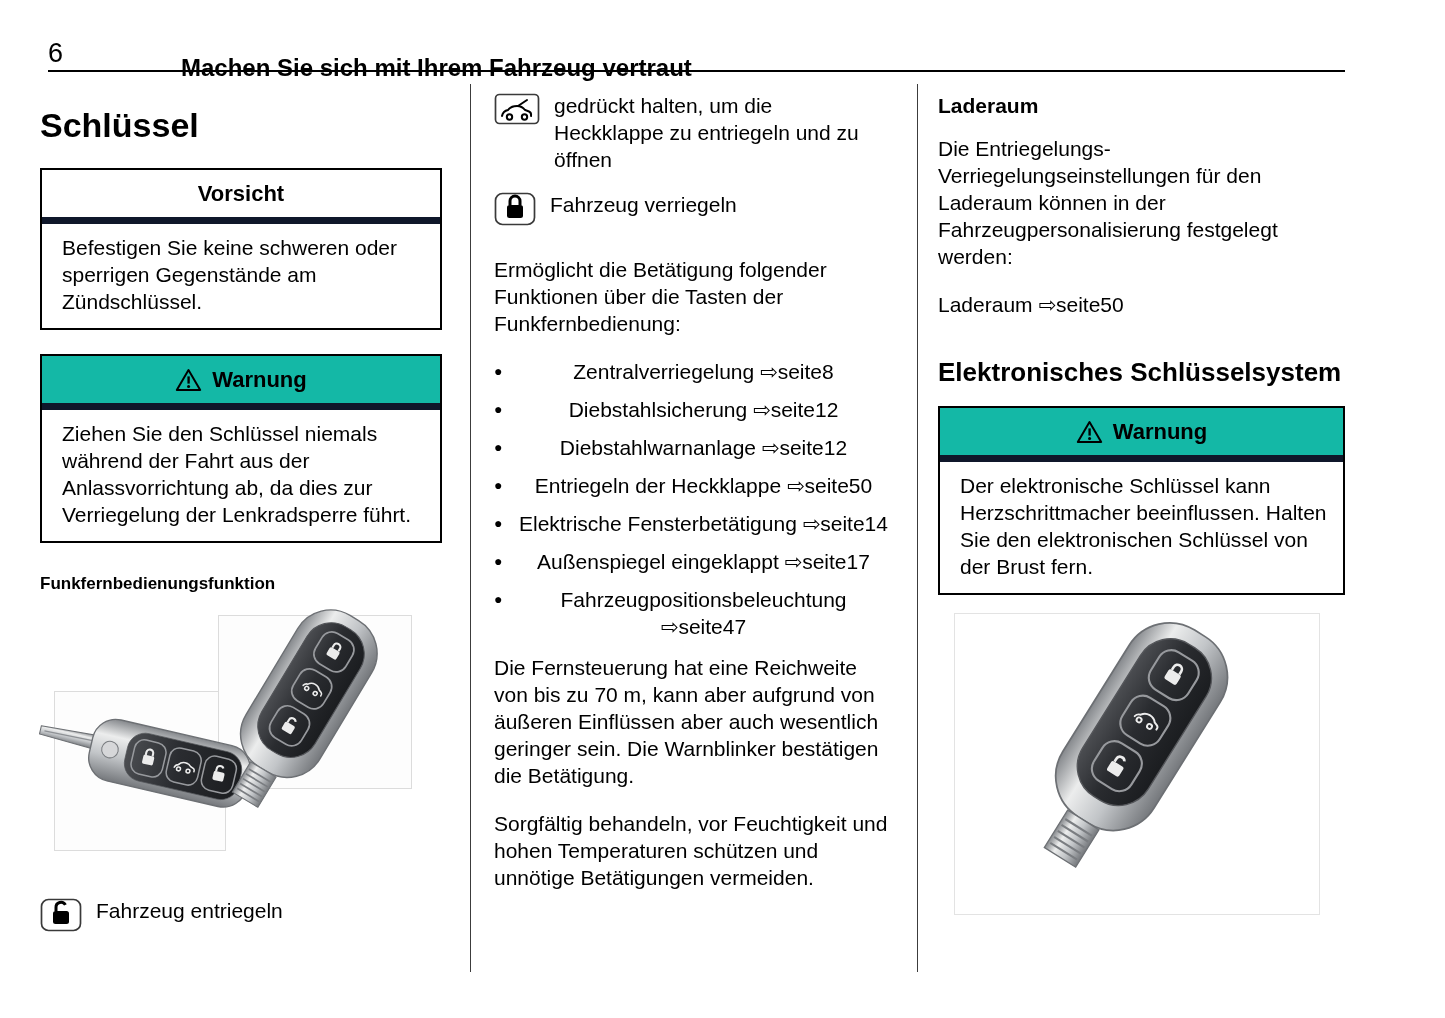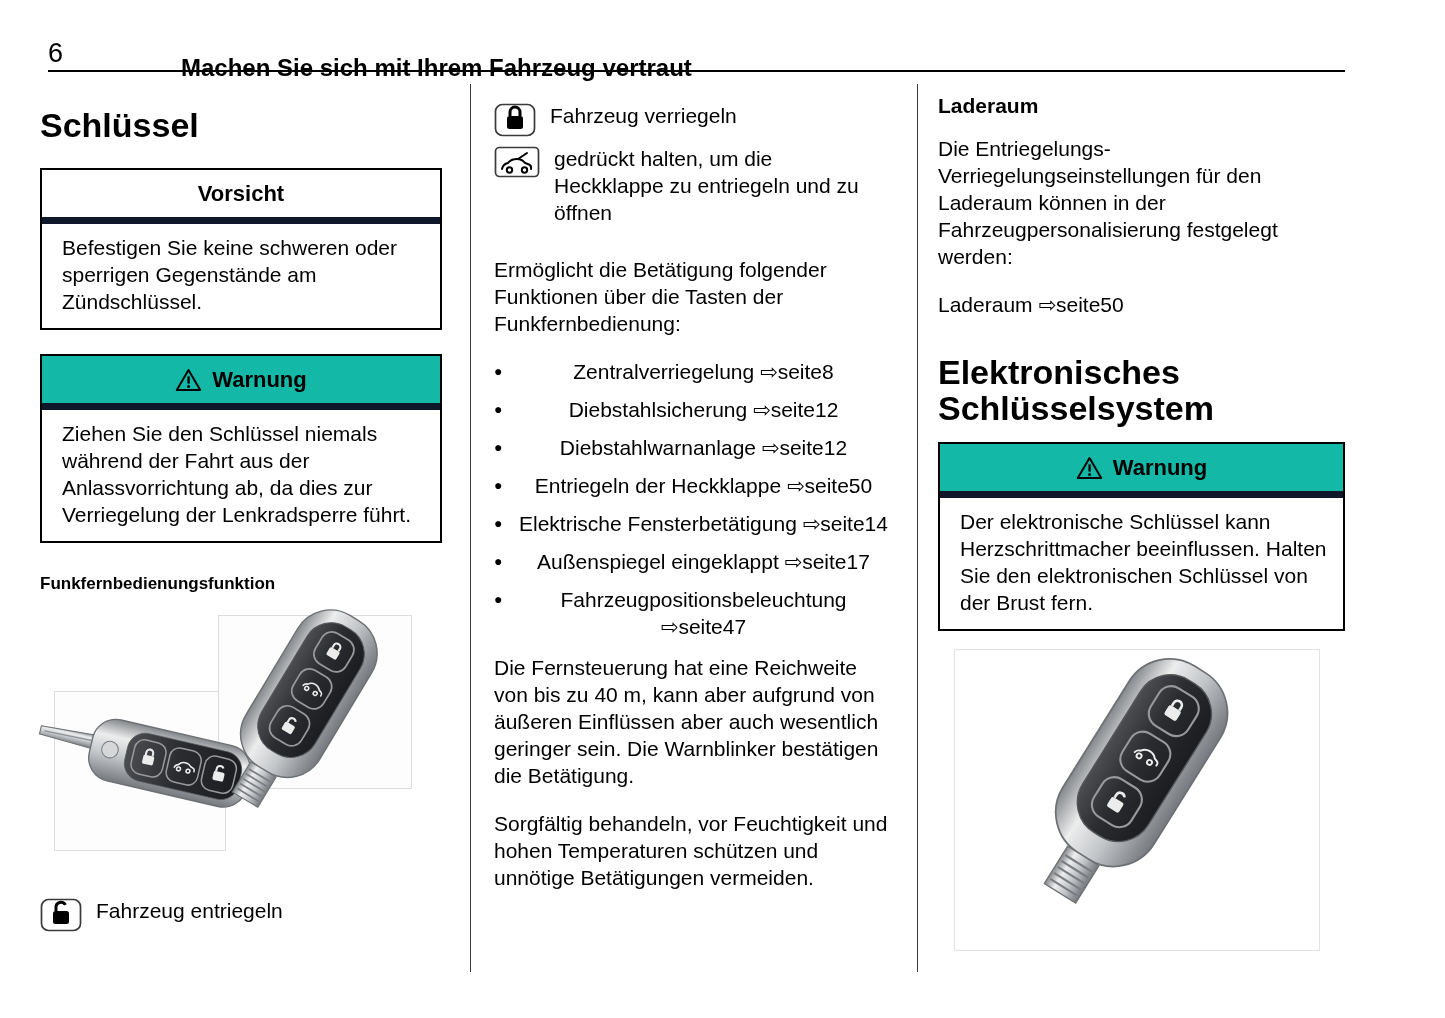--- a/index.html
+++ b/index.html
@@ -16,21 +16,21 @@
   .vdiv1{left:470px;} .vdiv2{left:917px;}
 
   
   .col{position:absolute;top:84px;font-size:21px;line-height:27px;}
   .col1{left:40px;width:402px;}
   .col2{left:494px;width:396px;}
   .col3{left:938px;width:407px;}
 
   h2.main-heading{font-size:34px;font-weight:bold;margin:22px 0 0 0;line-height:38px;}
   h3.sub-heading{font-size:17px;font-weight:bold;margin:26px 0 0 0;line-height:30px;}
-  h3.big-sub{font-size:34px;margin-top:36px;line-height:36px;}
+  h3.big-sub{font-size:26px;margin-top:36px;line-height:36px;}
   .bold-lead{font-weight:bold;font-size:21px;margin-top:8px;}
 
   
   .box{border:2px solid #000;margin-top:24px;}
   .box-head{border-bottom:7px solid #0f172a;text-align:center;font-weight:bold;font-size:22px;
             padding:10px 0;display:flex;align-items:center;justify-content:center;gap:10px;}
   .box-head.gray{background:#14b8a6;}
   .box-body{padding:10px 14px 13px 20px;}
 
   
@@ -188,53 +188,53 @@
         <rect x="1.5" y="1.5" width="39" height="31" rx="7" fill="none" stroke="#3a3a3a" stroke-width="1.7"></rect>
         <g style="color:#000">
             <use href="#g-unlock" x="21" y="15"></use>
           </g>
       </svg>
       <span class="lbl">Fahrzeug entriegeln</span>
     </div>
   </section>
 
   <section class="col col2">
+    <div class="icon-row" style="margin-top:8px">
+      <svg class="sym" width="46" height="32" viewBox="0 0 46 32">
+        <rect x="1.5" y="1.5" width="43" height="29" rx="4" fill="none" stroke="#3a3a3a" stroke-width="1.7"></rect>
+        <g style="color:#000">
+            <use href="#g-tailgate" x="23" y="19"></use>
+          </g>
+      </svg>
+      <span class="lbl">gedrückt halten, um die Heckklappe zu entriegeln und zu öffnen</span>
+    </div>
+
     <div class="icon-row" style="margin-top:18px">
       <svg class="sym" width="42" height="34" viewBox="0 0 42 34">
         <rect x="1.5" y="1.5" width="39" height="31" rx="7" fill="none" stroke="#3a3a3a" stroke-width="1.7"></rect>
         <g style="color:#000">
             <use href="#g-lock" x="21" y="15"></use>
           </g>
       </svg>
       <span class="lbl">Fahrzeug verriegeln</span>
-    </div>
-
-    <div class="icon-row" style="margin-top:8px">
-      <svg class="sym" width="46" height="32" viewBox="0 0 46 32">
-        <rect x="1.5" y="1.5" width="43" height="29" rx="4" fill="none" stroke="#3a3a3a" stroke-width="1.7"></rect>
-        <g style="color:#000">
-            <use href="#g-tailgate" x="23" y="19"></use>
-          </g>
-      </svg>
-      <span class="lbl">gedrückt halten, um die Heckklappe zu entriegeln und zu öffnen</span>
     </div>
 
     <p class="para" style="margin-top:30px">Ermöglicht die Betätigung folgender Funktionen über die Tasten der Funkfernbedienung:</p>
 
     <ul class="bullets">
       <li>Zentralverriegelung ⇨seite8</li>
       <li>Diebstahlsicherung ⇨seite12</li>
       <li>Diebstahlwarnanlage ⇨seite12</li>
       <li>Entriegeln der Heckklappe ⇨seite50</li>
       <li>Elektrische Fensterbetätigung ⇨seite14</li>
       <li>Außenspiegel eingeklappt ⇨seite17</li>
       <li>Fahrzeugpositionsbeleuchtung ⇨seite47</li>
     </ul>
 
-    <p class="para" style="margin-top:14px">Die Fernsteuerung hat eine Reichweite von bis zu 40 m, kann aber aufgrund von äußeren Einflüssen aber auch wesentlich geringer sein. Die Warnblinker bestätigen die Betätigung.</p>
+    <p class="para" style="margin-top:14px">Die Fernsteuerung hat eine Reichweite von bis zu 70 m, kann aber aufgrund von äußeren Einflüssen aber auch wesentlich geringer sein. Die Warnblinker bestätigen die Betätigung.</p>
     <p class="para tight">Sorgfältig behandeln, vor Feuchtigkeit und hohen Temperaturen schützen und unnötige Betätigungen vermeiden.</p>
   </section>
 
   <section class="col col3">
     <div class="bold-lead">Laderaum</div>
     <p class="para" style="margin-top:16px">Die Entriegelungs-Verriegelungseinstellungen für den Laderaum können in der Fahrzeugpersonalisierung festgelegt werden:</p>
     <p class="ref-line">Laderaum ⇨seite50</p>
 
     <h3 class="sub-heading big-sub">Elektronisches Schlüsselsystem</h3>
 

